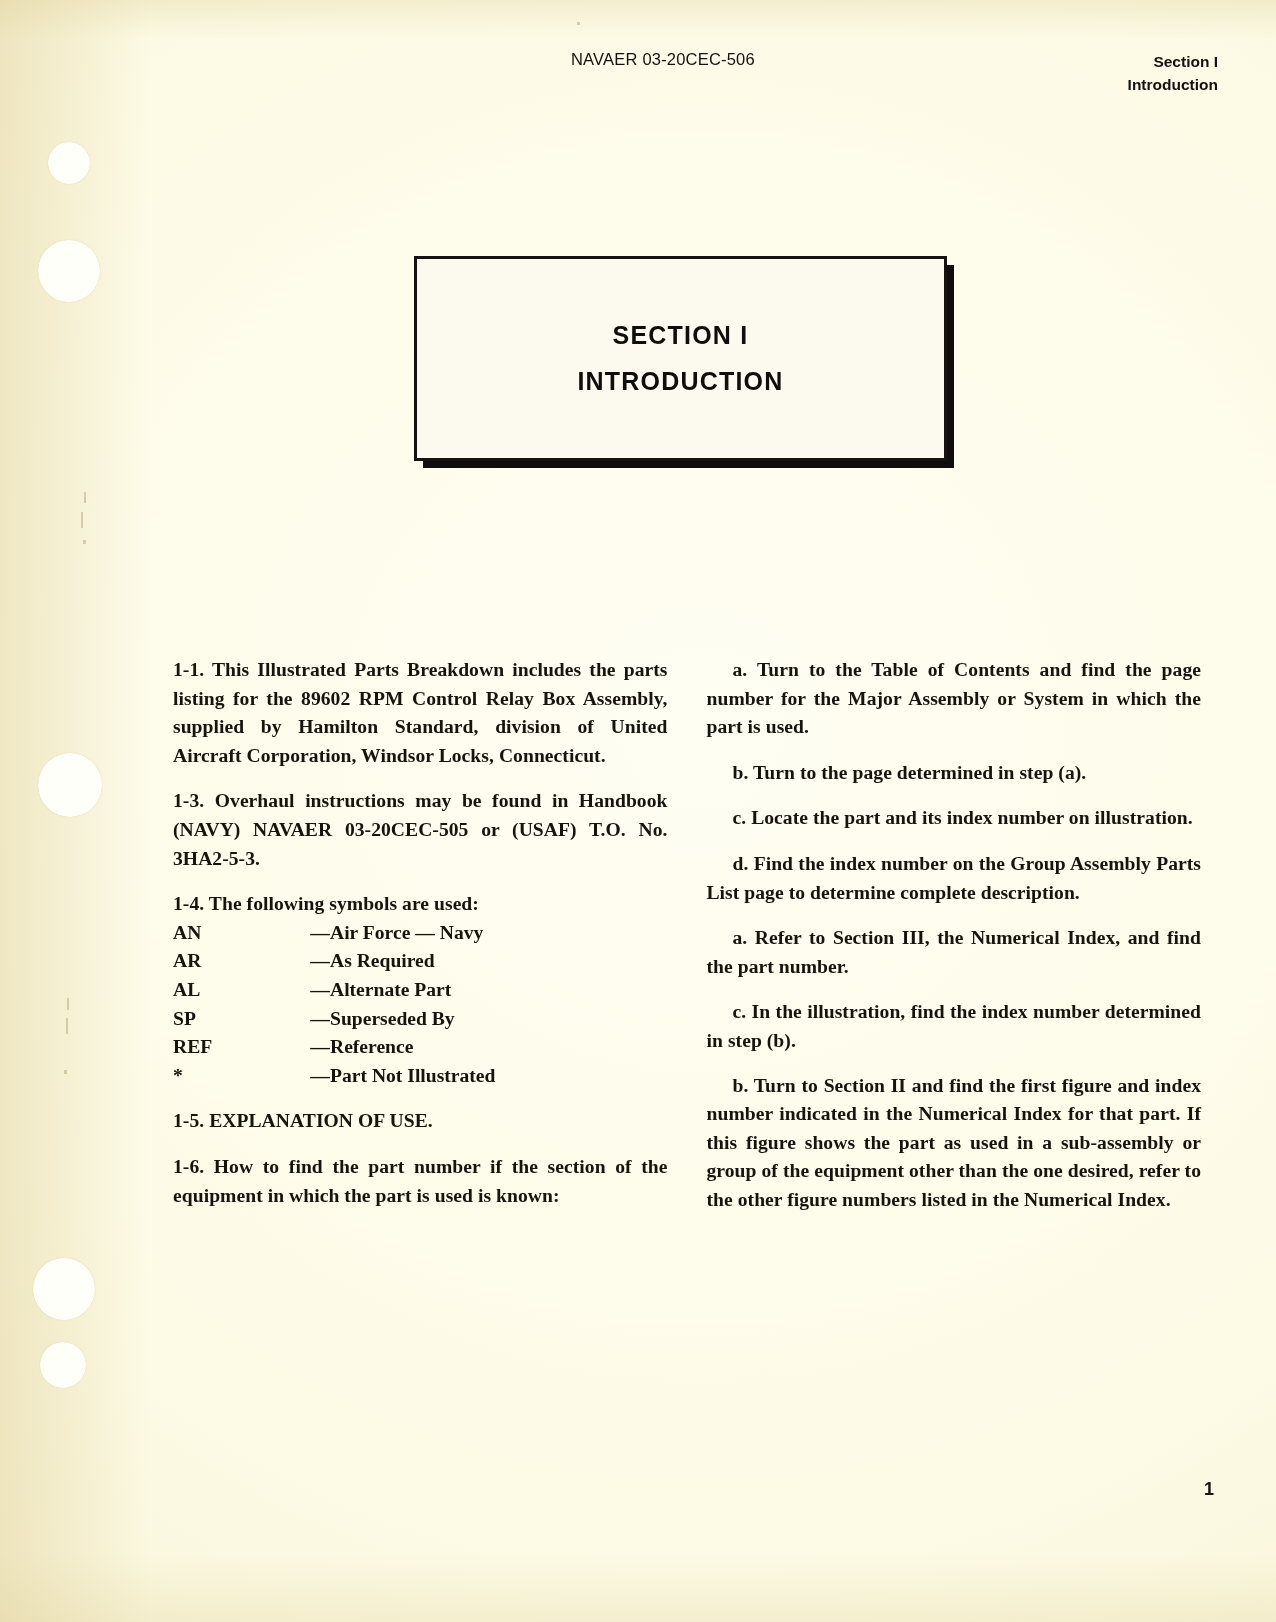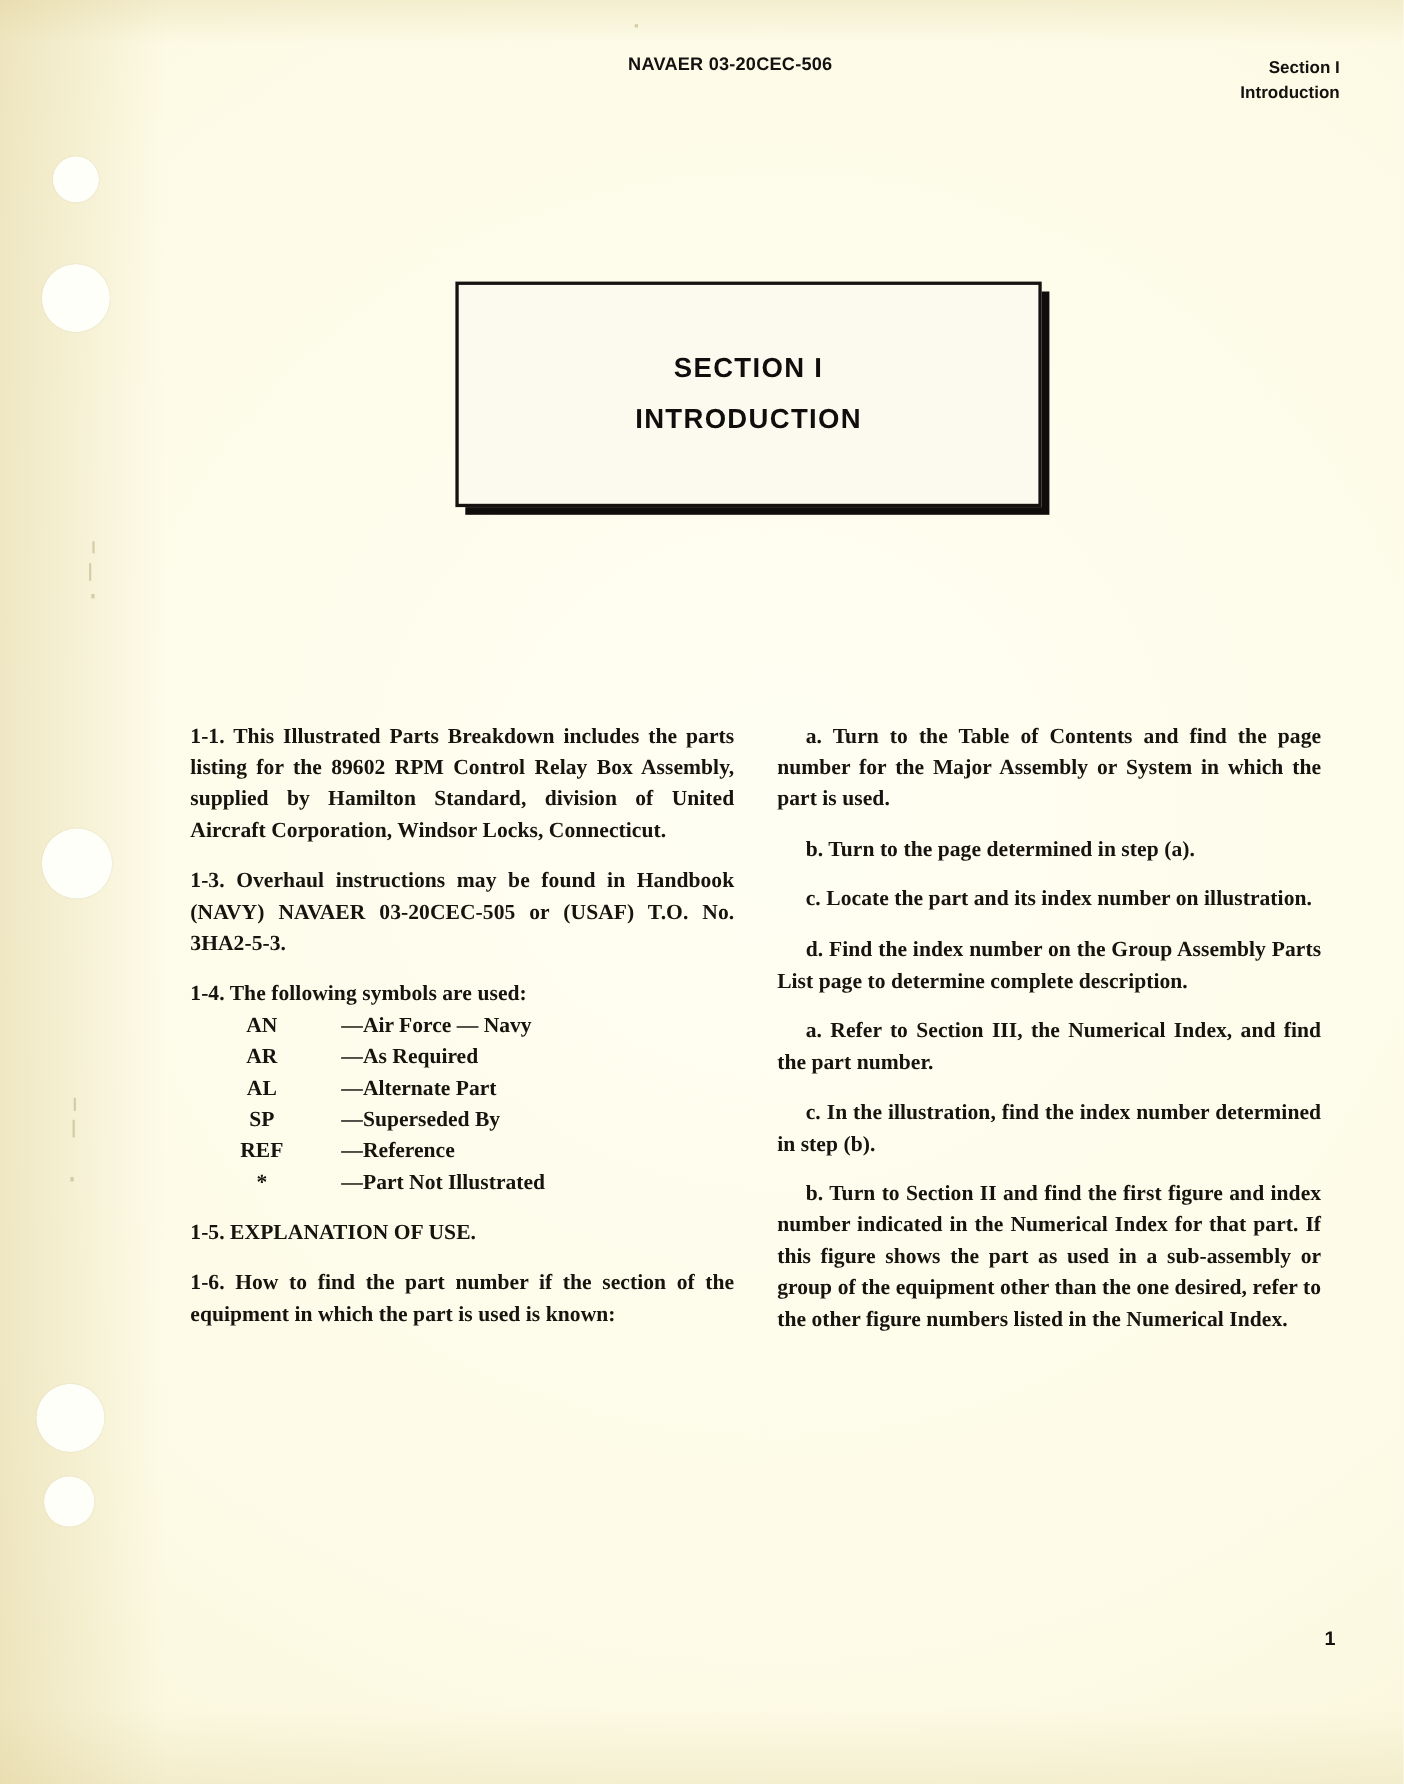--- a/index.html
+++ b/index.html
@@ -55,21 +55,21 @@
     top: 50px;
     left: 0;
     right: 0;
     height: 50px;
   }
   .hdr-center {
     position: absolute;
     left: 571px;
     top: 0;
     font-family: "Liberation Sans", sans-serif;
-    font-weight: bold;
+    font-weight: normal;
     font-size: 16.5px;
     letter-spacing: 0.2px;
     color: #141210;
   }
   .hdr-right {
     position: absolute;
     right: 58px;
     top: 0;
     text-align: right;
     font-family: "Liberation Sans", sans-serif;
@@ -161,21 +161,21 @@
     font-family: "Liberation Serif", serif;
     font-size: 19.6px;
     line-height: 28.6px;
     color: #17140f;
     font-weight: 600;
     display: flex;
   }
   .sym-key {
     display: inline-block;
     width: 130px;
-    text-align: center;
+    text-align: left;
     padding-right: 7px;
   }
   .sym-dash {
     display: inline-block;
     width: 20px;
     text-align: center;
   }
   .sym-val {
     display: inline-block;
   }

